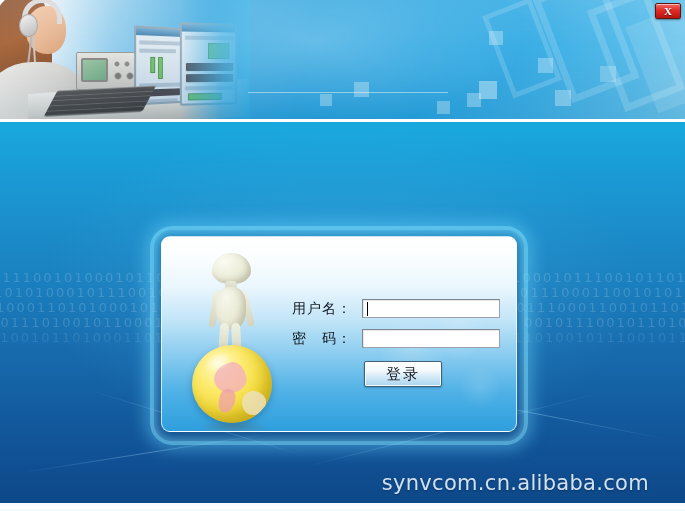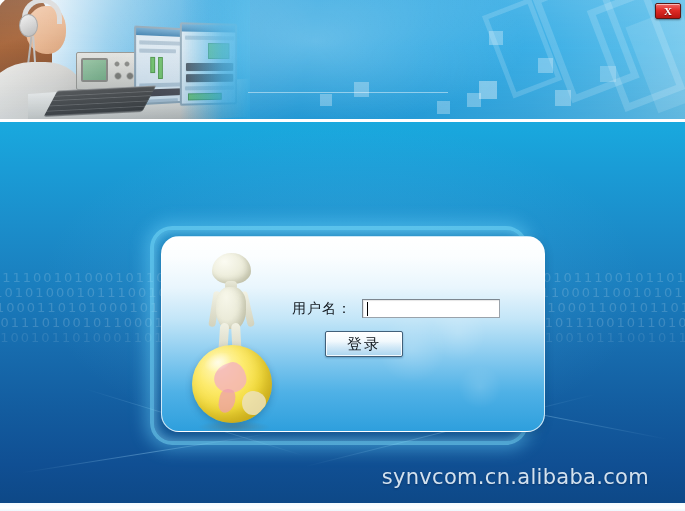--- a/index.html
+++ b/index.html
@@ -275,22 +275,22 @@
     border-radius: 22px;
     border: 4px solid rgba(130,225,255,0.55);
     box-shadow:
        0 0 16px 5px rgba(110,215,255,0.42),
        inset 0 0 10px 2px rgba(160,235,255,0.40);
     background: rgba(100,195,240,0.10);
   }
   .panel {
     position: absolute;
     left: 161px; top: 114px;
-    width: 384px; height: 196px;
-    border-radius: 18px;
+    width: 356px; height: 196px;
+    border-radius: 9px;
     background: linear-gradient(180deg,
         #ffffff 0%, #fbfeff 10%, #e9f6fd 26%,
         #c4e6f8 42%, #86caef 62%, #4fb1e6 80%, #2e9fdd 100%);
     border: 1px solid rgba(255,255,255,0.75);
     box-shadow: 0 3px 9px rgba(3,45,90,0.30), inset 0 1px 0 rgba(255,255,255,0.9);
     overflow: hidden;
   }
   .panel-bubbles {
     position: absolute; inset: 0;
     background:
@@ -434,27 +434,28 @@
     background: linear-gradient(180deg, #ffffff 0%, #f2f9fd 38%, #d3e9f7 62%, #a9d4ef 100%);
     border: 1px solid #41607a;
     border-radius: 2px;
     box-shadow: inset 0 0 0 1px rgba(255,255,255,0.85), 0 1px 2px rgba(5,45,85,0.30);
     display: flex; align-items: center; justify-content: center;
     font-family: "DejaVu Sans", "Liberation Sans", sans-serif;
     font-size: 15px;
     color: #0d1319;
     letter-spacing: 2px;
     cursor: pointer;
+    margin-left: 39px;
   }
 
   
   .watermark {
     position: absolute;
     right: 36px;
-    bottom: 22px;
+    bottom: 16px;
     font-family: "DejaVu Sans", "Liberation Sans", sans-serif;
     font-size: 21px;
     color: rgba(226,238,248,0.93);
     letter-spacing: 0.3px;
     text-shadow: 0 1px 2px rgba(0,25,60,0.45);
     white-space: nowrap;
   }
 </style>
 </head>
 <body>
@@ -575,20 +576,24 @@
 
       <div class="form">
 
         <div class="field-row">
           <div class="field-label">用户名：</div>
           <div class="field-input">
             <div class="caret"></div>
           </div>
         </div>
 
+        <div class="field-row">
+          <div class="field-label">密　码：</div>
+          <div class="field-input"></div>
+        </div>
 
         <div class="btn-row">
           <div class="btn">登录</div>
         </div>
 
       </div>
     </div>
 
     <div class="watermark">synvcom.cn.alibaba.com</div>
 

